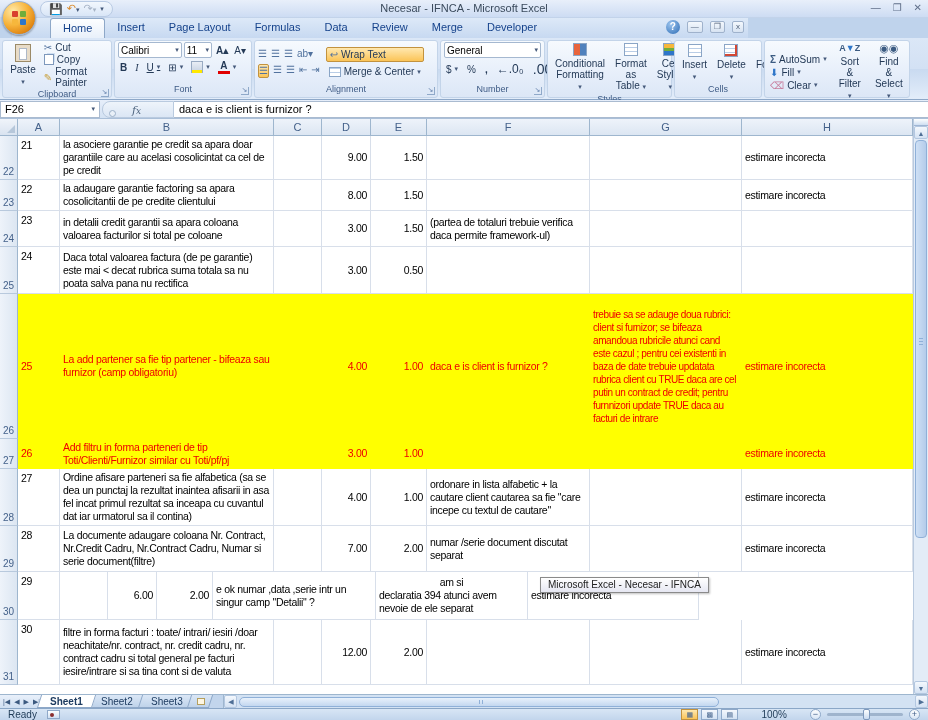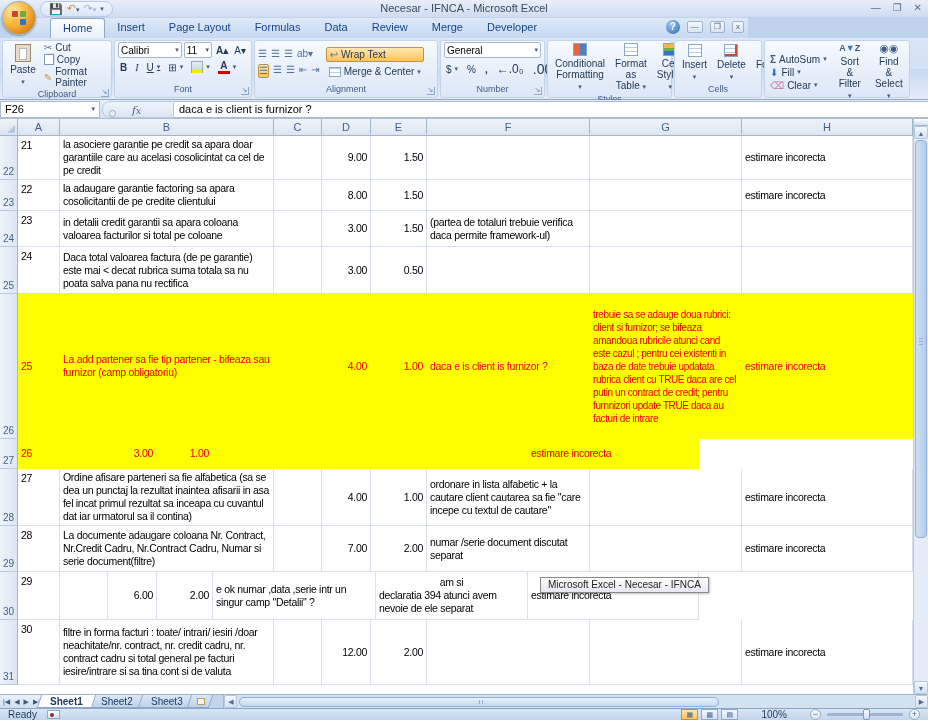--- a/index.html
+++ b/index.html
@@ -474,20 +474,21 @@
     <div class="cell cd">4.00</div>
     <div class="cell ce">1.00</div>
     <div class="cell cf">daca e is client is furnizor ?</div>
     <div class="cell cg tight">trebuie sa se adauge doua rubrici: client si furnizor; se bifeaza amandoua rubricile atunci cand este cazul ; pentru cei existenti in baza de date trebuie updatata rubrica client cu TRUE daca are cel putin un contract de credit; pentru furnnizori update TRUE daca au facturi de intrare</div>
     <div class="cell ch">estimare incorecta</div>
   </div>
 
   <div class="row hl" style="height:30px;">
     <div class="rowhead">27</div>
     <div class="cell ca">26</div>
+    <div class="cell cb">Add  filtru in forma parteneri de tip Toti/Clienti/Furnizor similar cu Toti/pf/pj</div>
     <div class="cell cc"></div>
     <div class="cell cd">3.00</div>
     <div class="cell ce">1.00</div>
     <div class="cell cf"></div>
     <div class="cell cg"></div>
     <div class="cell ch">estimare incorecta</div>
   </div>
 
   <div class="row" style="height:57px;">
     <div class="rowhead">28</div>

